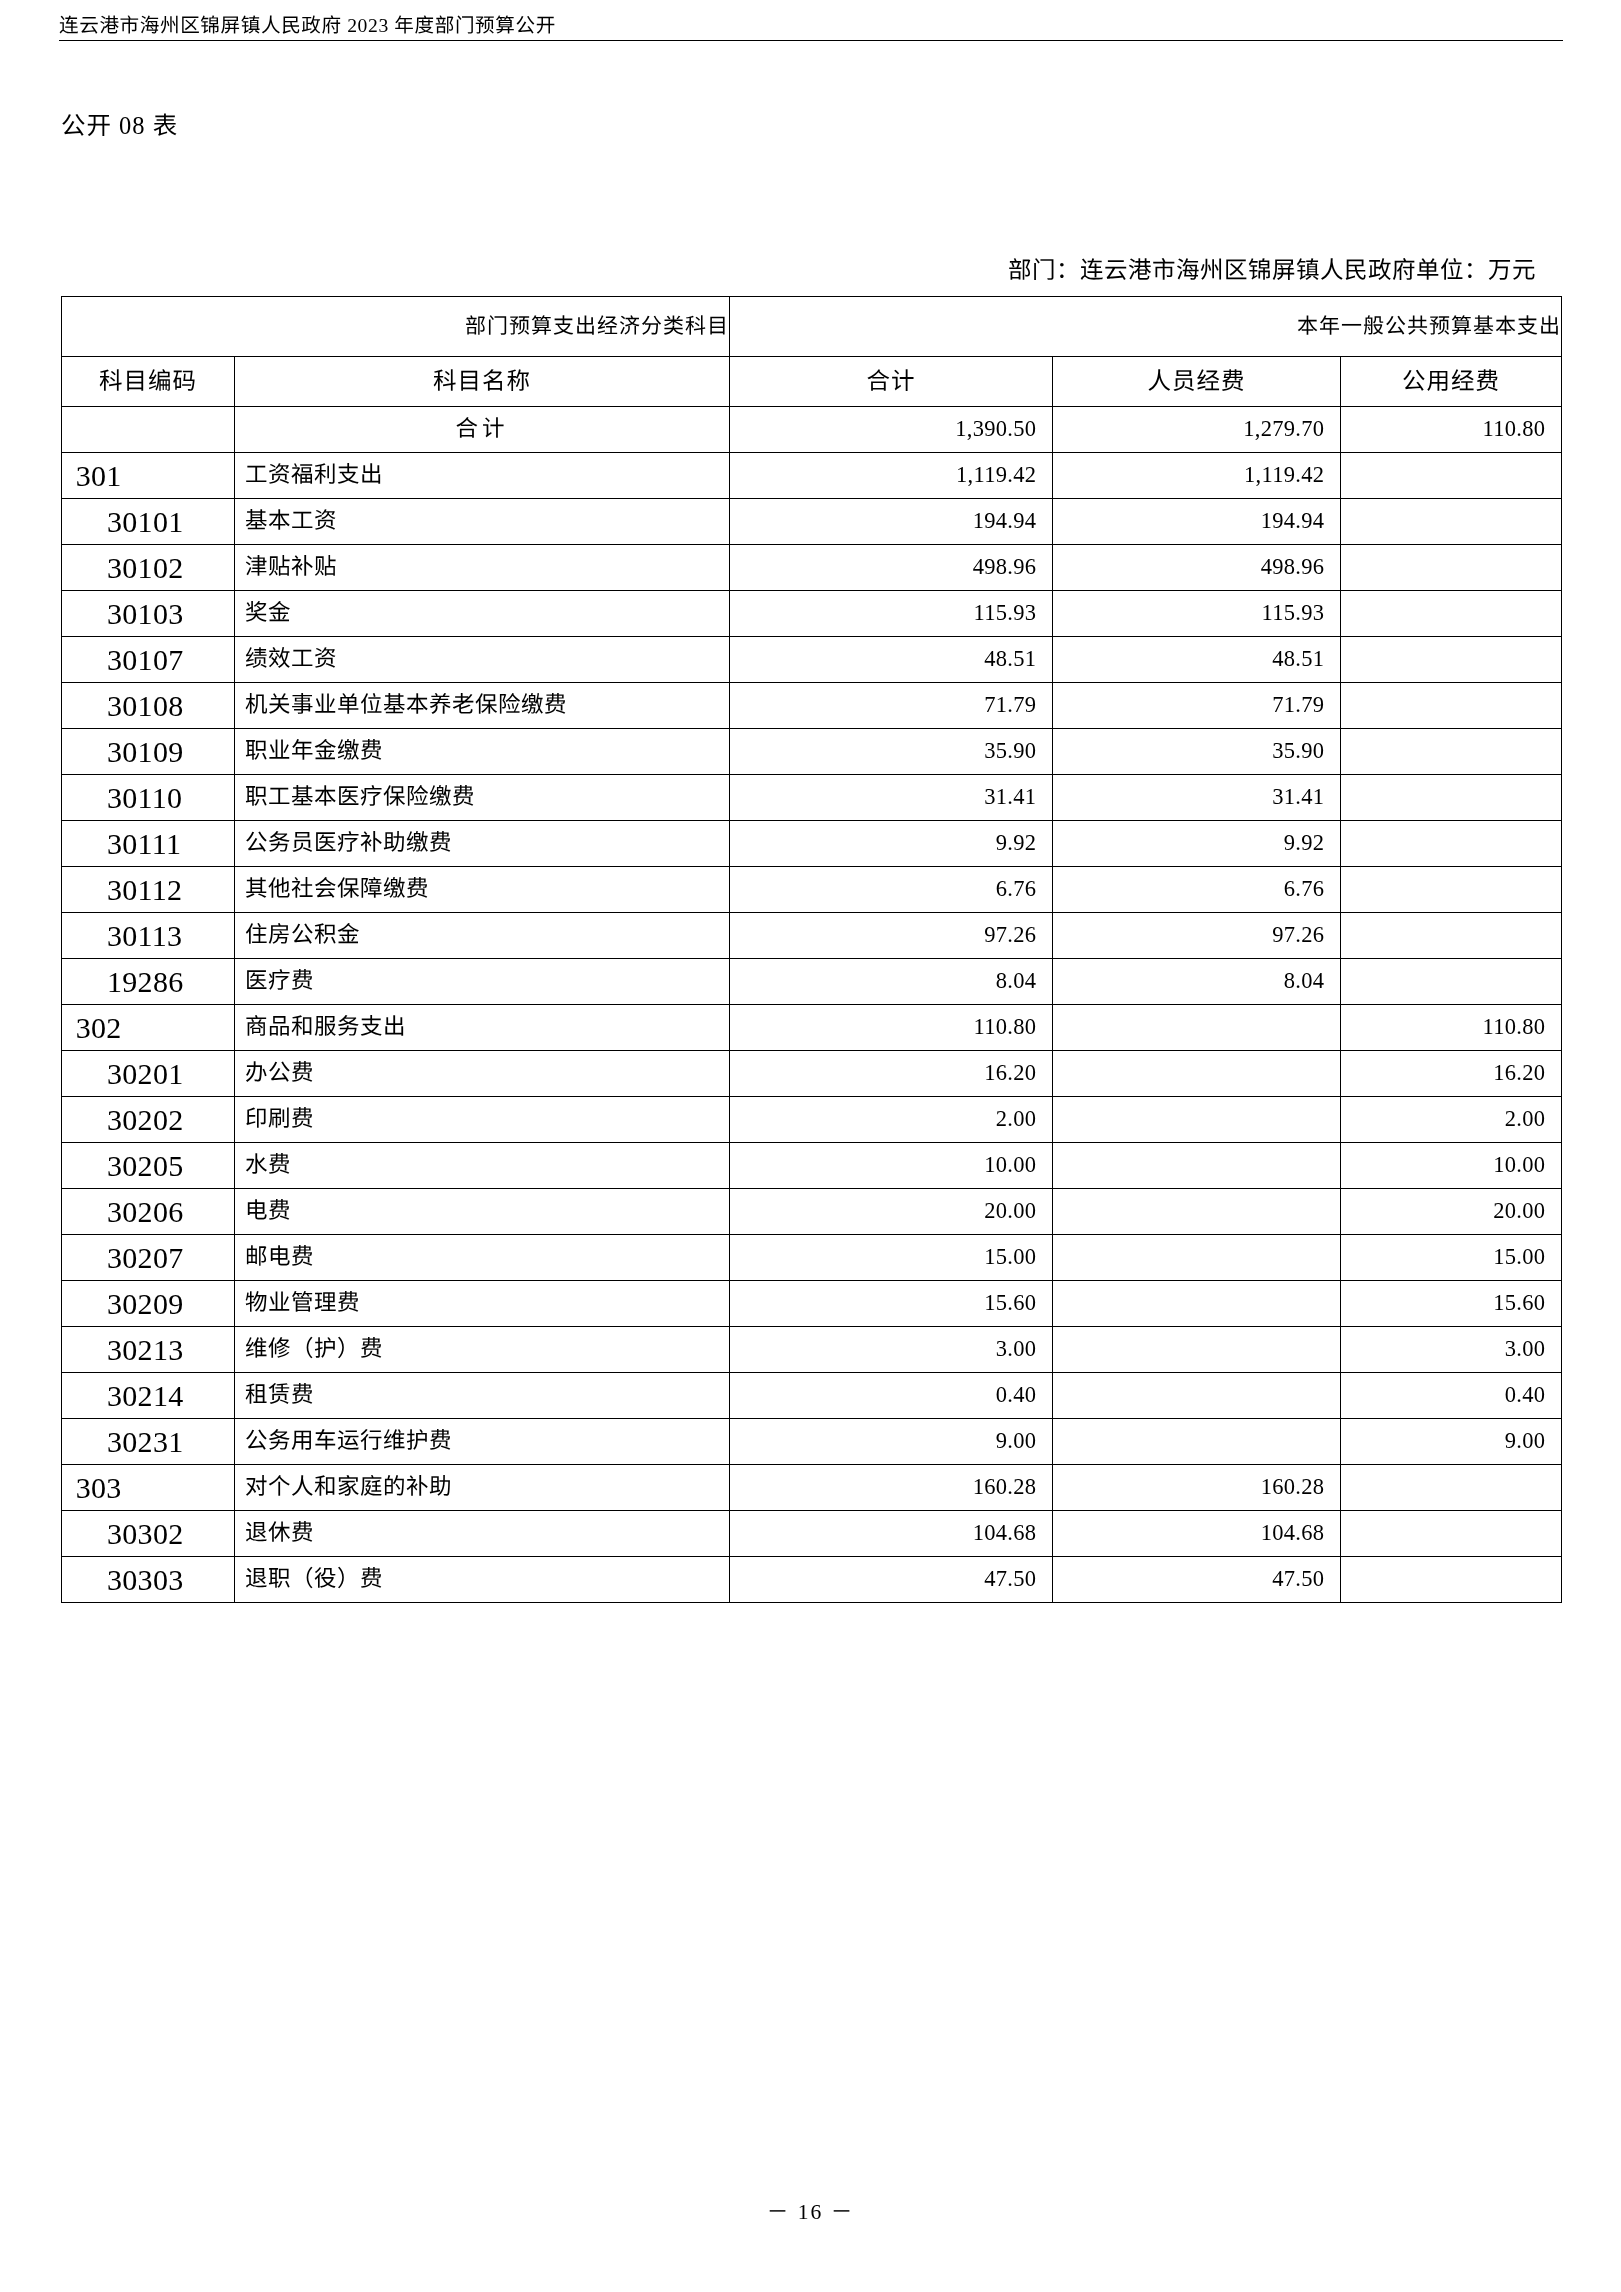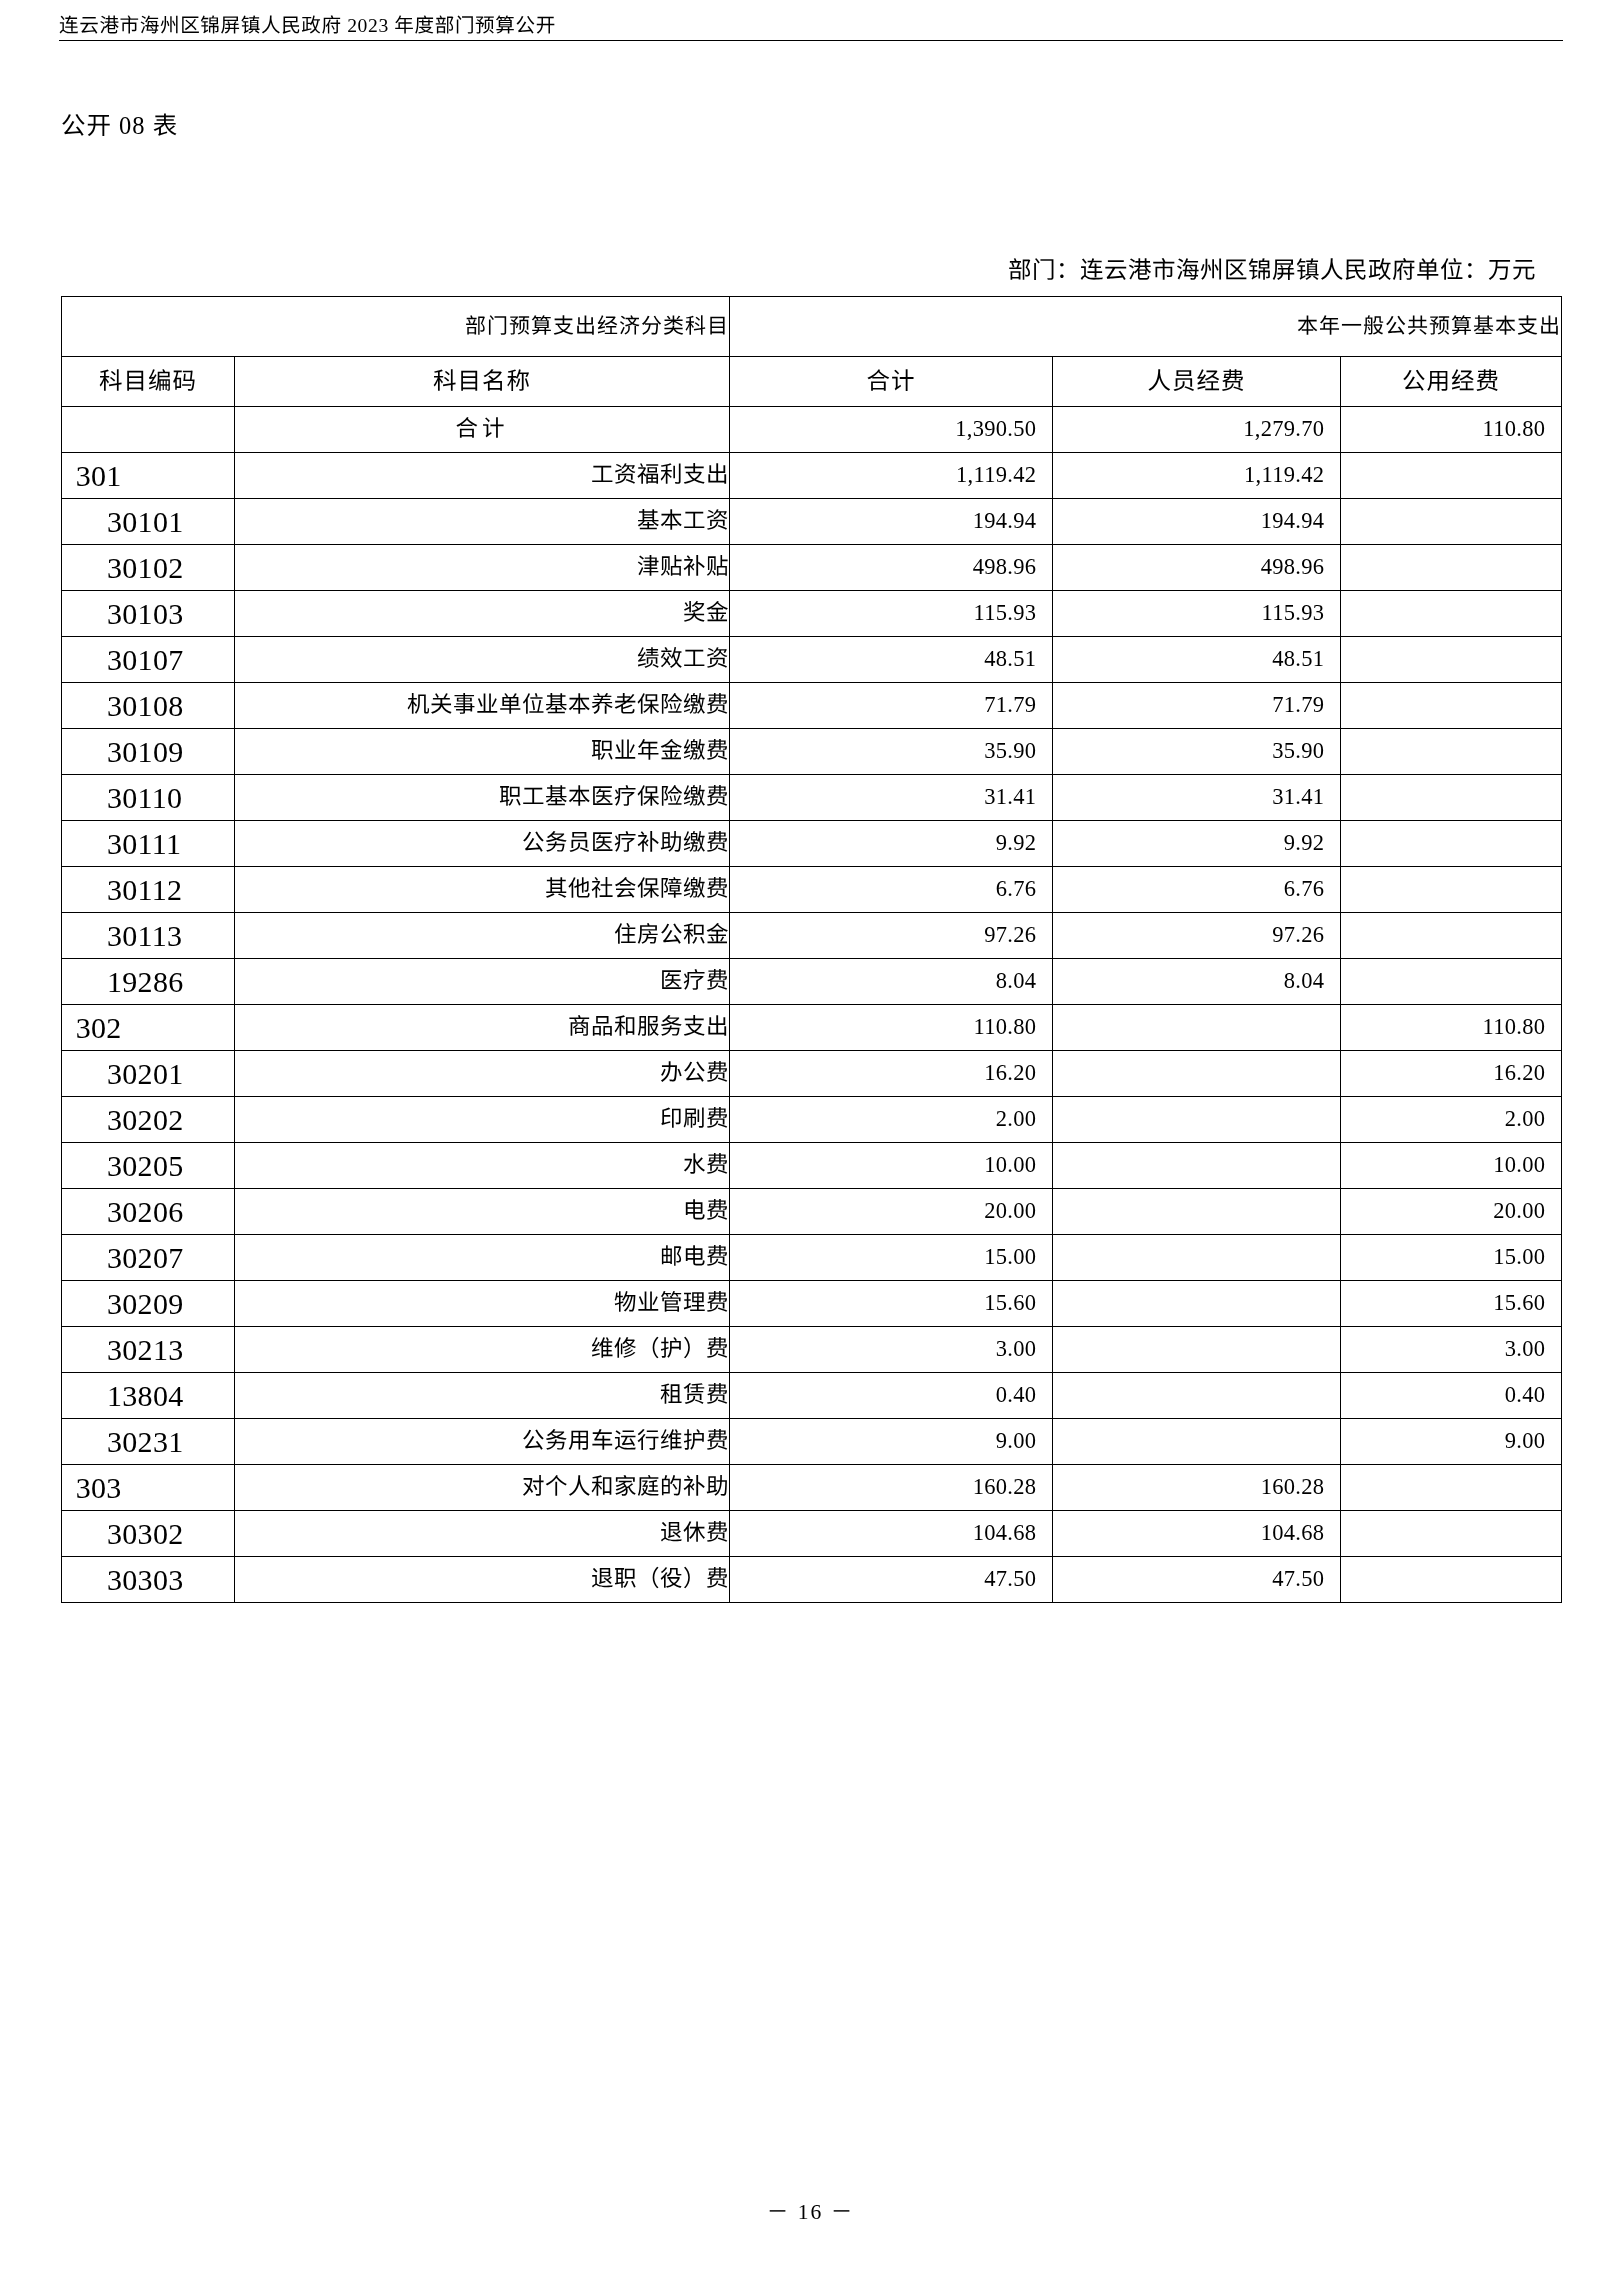--- a/index.html
+++ b/index.html
@@ -109,22 +109,22 @@
 
   td.code {
     text-align: left;
     padding-left: 13.7px;
     font-size: 30px;
     letter-spacing: 0.3px;
     height: 45px;
   }
   td.code.indent { padding-left: 45px; }
   td.name {
-    text-align: right;
-    padding-left: 2px;
+    text-align: left;
+    padding-left: 10px;
     font-size: 22.5px;
     letter-spacing: 0.5px;
     height: 45px;
   }
   td.name.centered {
     text-align: center;
     padding-left: 0;
     letter-spacing: 3.9px;
   }
   td.num {
@@ -327,21 +327,21 @@
           <td class="num">15.60</td>
         </tr>
         <tr>
           <td class="code indent">30213</td>
           <td class="name">维修（护）费</td>
           <td class="num">3.00</td>
           <td class="num"></td>
           <td class="num">3.00</td>
         </tr>
         <tr>
-          <td class="code indent">13804</td>
+          <td class="code indent">30214</td>
           <td class="name">租赁费</td>
           <td class="num">0.40</td>
           <td class="num"></td>
           <td class="num">0.40</td>
         </tr>
         <tr>
           <td class="code indent">30231</td>
           <td class="name">公务用车运行维护费</td>
           <td class="num">9.00</td>
           <td class="num"></td>

